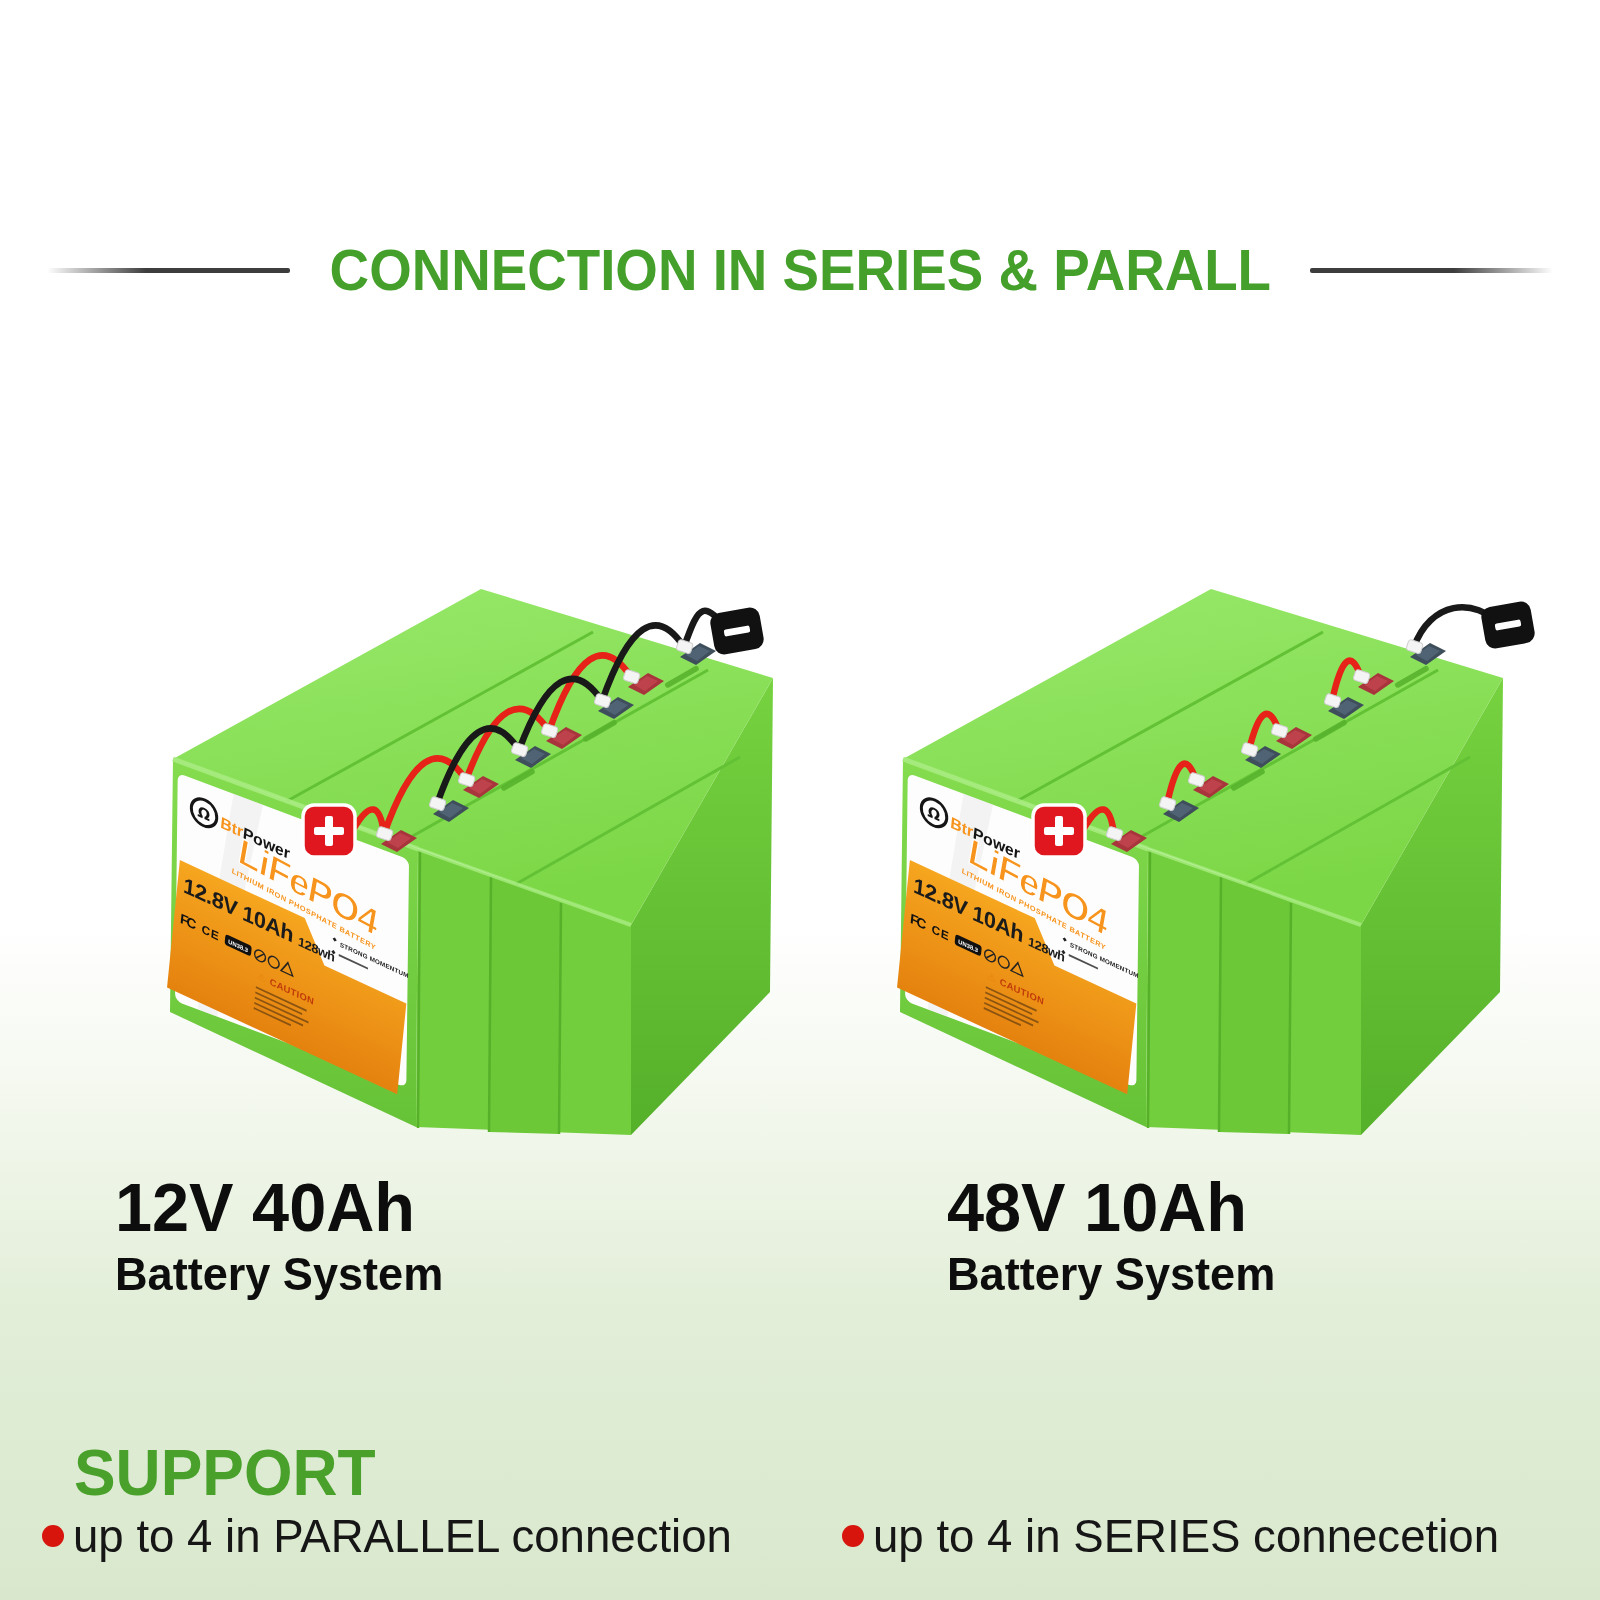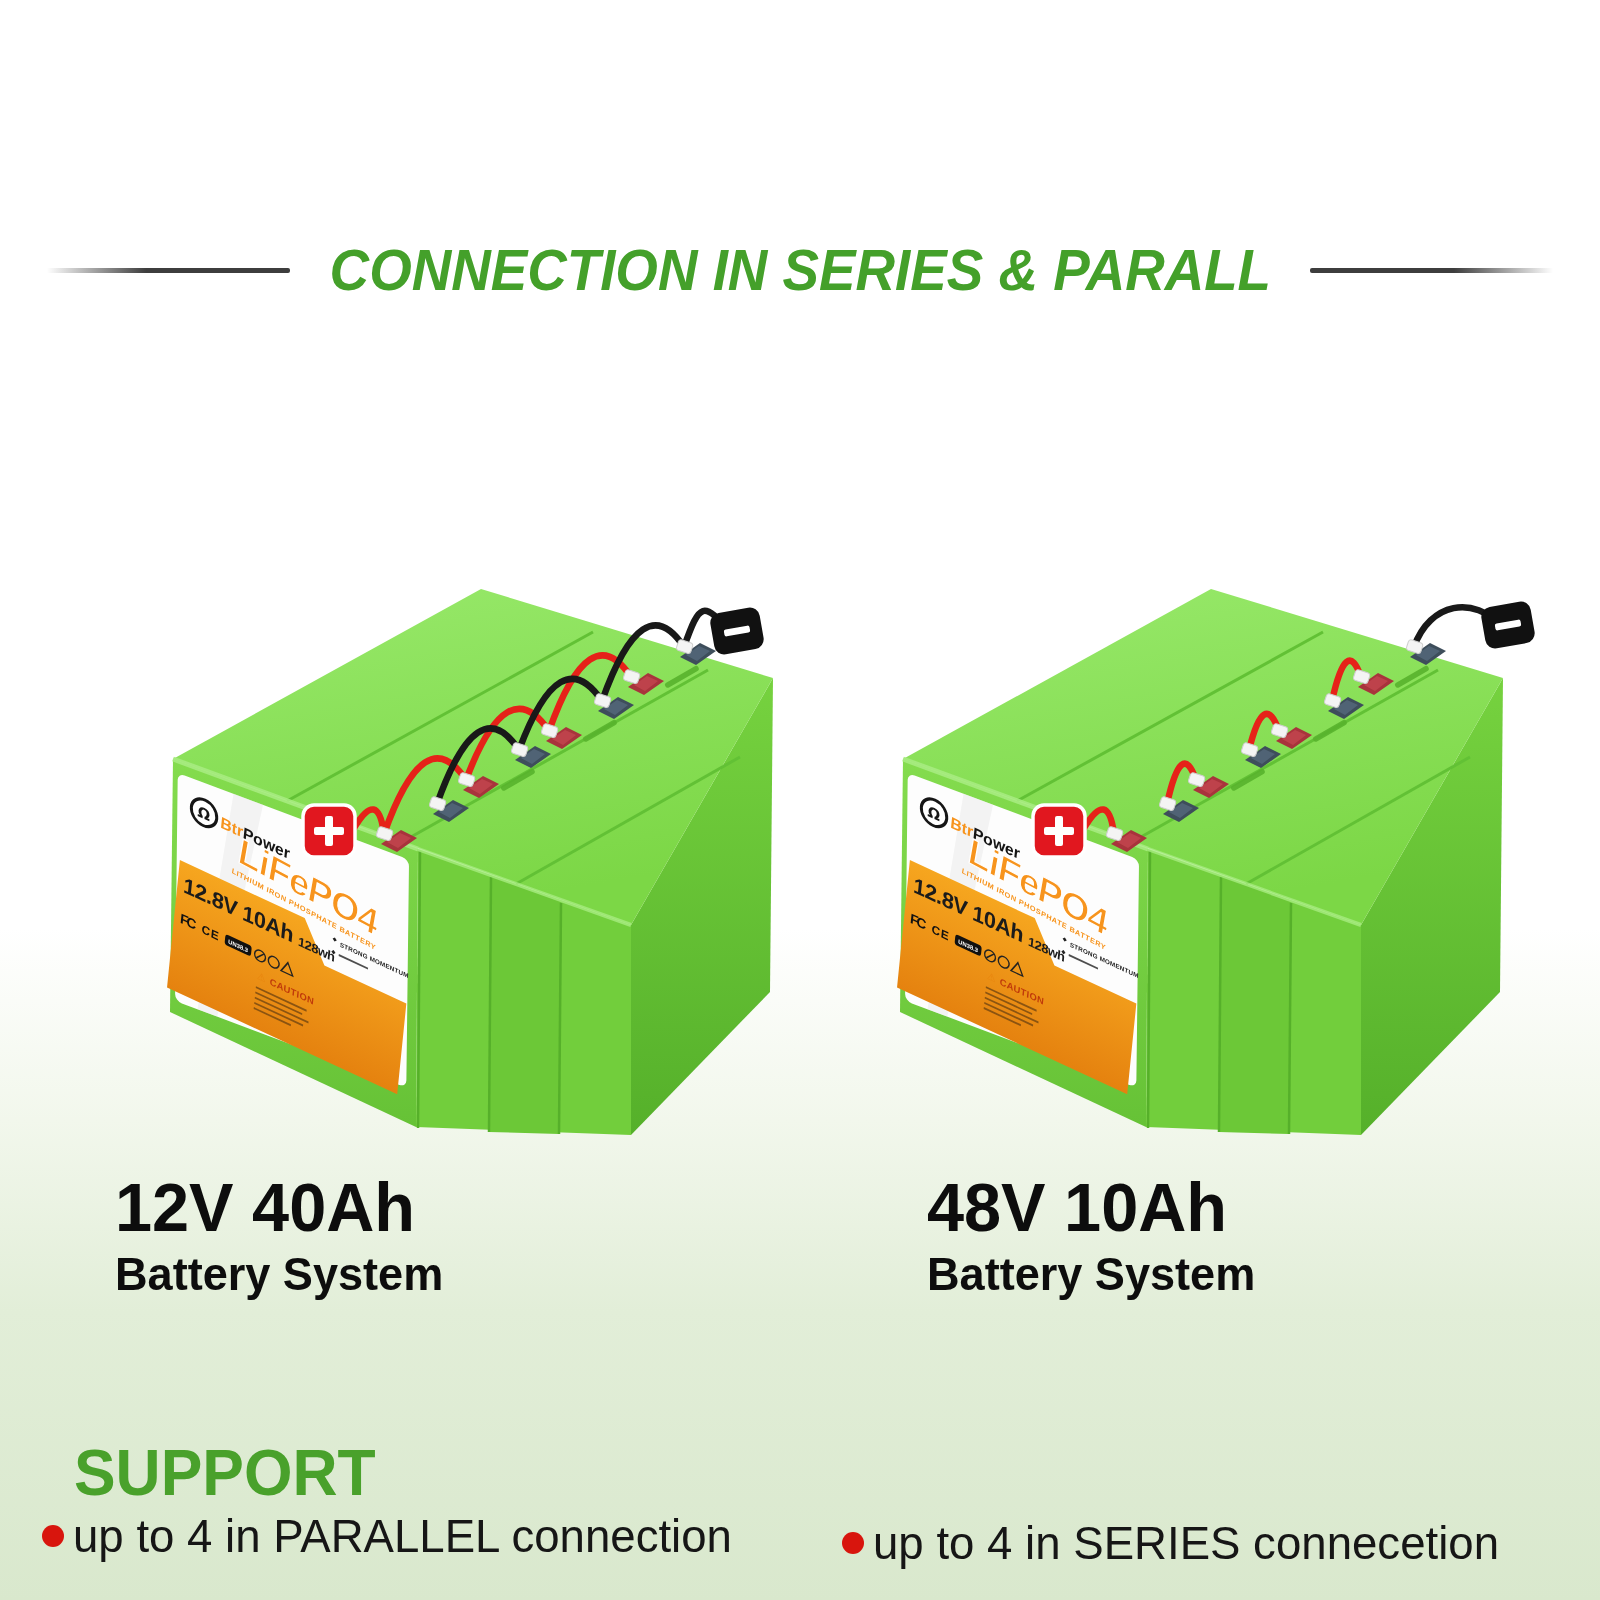--- a/index.html
+++ b/index.html
@@ -15,49 +15,49 @@
   }
   .banner h1{
     position:absolute; left:64px; top:44px; margin:0;
     font-size:78px; font-weight:900; color:#0a0a0a; line-height:1;
     letter-spacing:0px; transform:scaleX(.9) scaleY(1.08); transform-origin:left top;
     white-space:nowrap;
   }
   
   .subtitle-row{
     position:absolute; left:0; top:234px; width:1600px; height:72px;
-    display:flex; align-items:center; justify-content:center; gap:20px;font-style:italic;
+    display:flex; align-items:center; justify-content:center; gap:20px;
   }
   .h-line{height:5px; width:248px; flex:0 0 auto; border-radius:2px;}
   .h-line.left{background:linear-gradient(90deg,rgba(70,70,70,0) 2%,#3d3d3d 42%);}
   .h-line.right{background:linear-gradient(270deg,rgba(70,70,70,0) 2%,#3d3d3d 42%);}
   .subtitle-text{
     font-size:57px; font-weight:800; color:#44a02a; white-space:nowrap;
     transform:scaleX(.96); letter-spacing:0;
   }
   
   .pack{position:absolute; width:660px; height:600px; top:552px;}
   .pack.left{left:148px;}
   .pack.right{left:878px;}
   .pack svg{display:block; width:660px; height:600px;}
   
   .caption{position:absolute; width:500px; color:#0d0d0d;}
   .caption.left{left:110px; top:1172px;}
-  .caption.right{left:922px; top:1172px;}
+  .caption.right{left:942px; top:1172px;}
   .caption .big{font-size:68px; font-weight:800; letter-spacing:0; line-height:1.05; transform:scaleX(.98);}
   .caption .small{font-size:46px; font-weight:700; margin-top:4px; transform:scaleX(.98);}
   
   .support-heading{
     position:absolute; left:74px; top:1440px; margin:0;
     font-size:65px; font-weight:800; color:#49a12b; line-height:1;
     transform:scaleX(.96); transform-origin:left top; white-space:nowrap;
   }
   .bullet{position:absolute; top:1508px; display:flex; align-items:center; gap:9px; white-space:nowrap;}
   .bullet.b1{left:42px;}
-  .bullet.b2{left:842px;margin-top:7px;}
+  .bullet.b2{left:842px;}
   .bullet .dot{width:22px;height:22px;border-radius:50%;background:#d8150d;flex:0 0 auto;}
   .bullet .txt{font-size:47px; color:#161616; transform:scaleX(.97); transform-origin:left center;}
 </style>
 </head>
 <body>
 
 <div class="page">
 
 
   <div class="subtitle-row">

